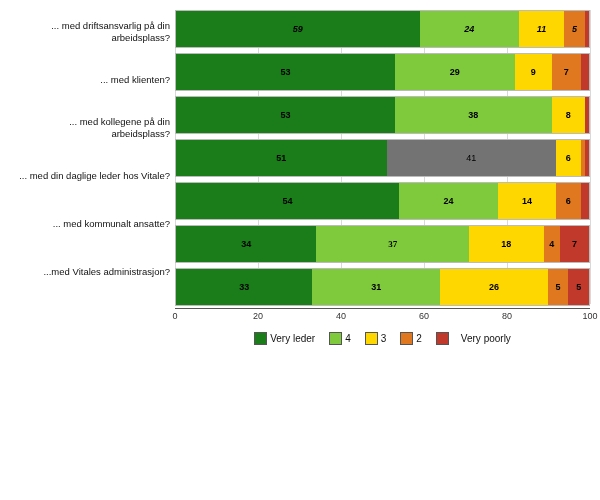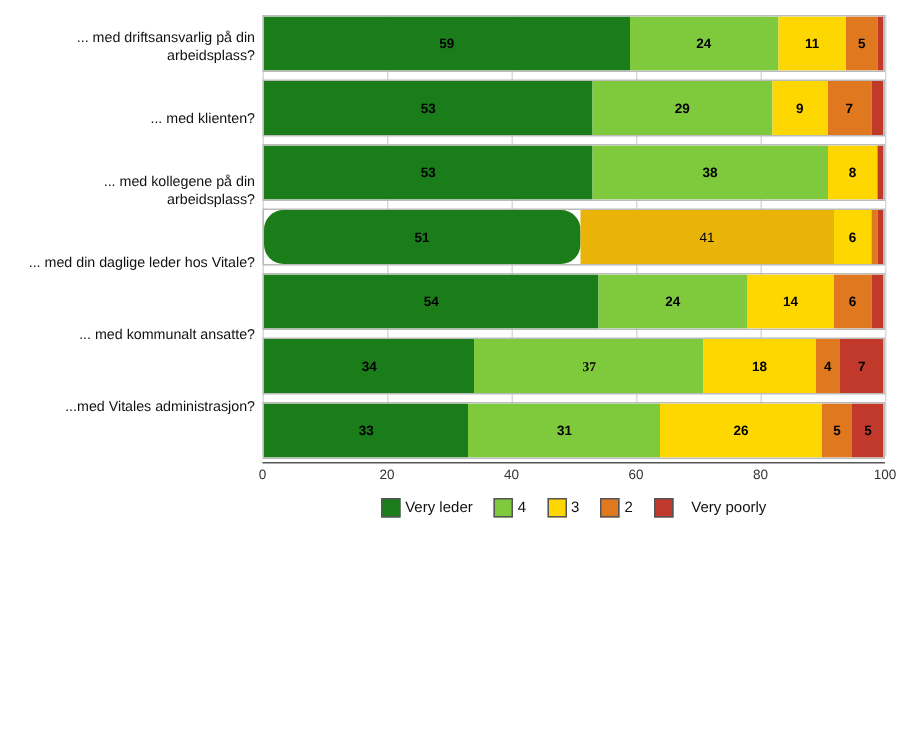--- a/index.html
+++ b/index.html
@@ -48,43 +48,43 @@
         <div style="position:absolute; top:0; left:0; right:0; bottom:20px; pointer-events:none; z-index:0;">
           <div class="vgrid" style="left:0%;"></div>
           <div class="vgrid" style="left:20%;"></div>
           <div class="vgrid" style="left:40%;"></div>
           <div class="vgrid" style="left:60%;"></div>
           <div class="vgrid" style="left:80%;"></div>
           <div class="vgrid" style="left:100%;"></div>
         </div>
 
         <div id="all-bars" style="display:flex; flex-direction:column; gap:5px; position:relative; z-index:1;">
-            <div style="height: 38px; display: flex; flex-direction: row; border: 1px solid rgb(187, 187, 187); overflow: hidden; position: relative;">
+            <div style="height: 38px; display: flex; flex-direction: row; border: 1px solid rgb(187, 187, 187); overflow: hidden; position: relative; font-style: italic;">
               <div style="width: 59%; height: 100%; background: rgb(26, 125, 26); display: flex; align-items: center; justify-content: center; font-size: 9px; font-weight: bold; color: rgb(0, 0, 0); overflow: hidden;">59</div>
               <div style="width: 24%; height: 100%; background: rgb(127, 201, 61); display: flex; align-items: center; justify-content: center; font-size: 9px; font-weight: bold; color: rgb(0, 0, 0); overflow: hidden;">24</div>
               <div style="width: 11%; height: 100%; background: rgb(255, 215, 0); display: flex; align-items: center; justify-content: center; font-size: 9px; font-weight: bold; color: rgb(0, 0, 0); overflow: hidden;">11</div>
               <div style="width: 5%; height: 100%; background: rgb(224, 120, 32); display: flex; align-items: center; justify-content: center; font-size: 9px; font-weight: bold; color: rgb(0, 0, 0); overflow: hidden;">5</div>
               <div style="width: 1%; height: 100%; background: rgb(192, 57, 43); display: flex; align-items: center; justify-content: center; font-size: 9px; font-weight: bold; color: rgb(0, 0, 0); overflow: hidden;"></div>
             </div>
             <div style="height: 38px; display: flex; flex-direction: row; border: 1px solid rgb(187, 187, 187); overflow: hidden; position: relative;">
               <div style="width: 53%; height: 100%; background: rgb(26, 125, 26); display: flex; align-items: center; justify-content: center; font-size: 9px; font-weight: bold; color: rgb(0, 0, 0); overflow: hidden;">53</div>
               <div style="width: 29%; height: 100%; background: rgb(127, 201, 61); display: flex; align-items: center; justify-content: center; font-size: 9px; font-weight: bold; color: rgb(0, 0, 0); overflow: hidden;">29</div>
               <div style="width: 9%; height: 100%; background: rgb(255, 215, 0); display: flex; align-items: center; justify-content: center; font-size: 9px; font-weight: bold; color: rgb(0, 0, 0); overflow: hidden;">9</div>
               <div style="width: 7%; height: 100%; background: rgb(224, 120, 32); display: flex; align-items: center; justify-content: center; font-size: 9px; font-weight: bold; color: rgb(0, 0, 0); overflow: hidden;">7</div>
               <div style="width: 2%; height: 100%; background: rgb(192, 57, 43); display: flex; align-items: center; justify-content: center; font-size: 9px; font-weight: bold; color: rgb(0, 0, 0); overflow: hidden;"></div>
             </div>
             <div style="height: 38px; display: flex; flex-direction: row; border: 1px solid rgb(187, 187, 187); overflow: hidden; position: relative;">
               <div style="width: 53%; height: 100%; background: rgb(26, 125, 26); display: flex; align-items: center; justify-content: center; font-size: 9px; font-weight: bold; color: rgb(0, 0, 0); overflow: hidden;">53</div>
               <div style="width: 38%; height: 100%; background: rgb(127, 201, 61); display: flex; align-items: center; justify-content: center; font-size: 9px; font-weight: bold; color: rgb(0, 0, 0); overflow: hidden;">38</div>
               <div style="width: 8%; height: 100%; background: rgb(255, 215, 0); display: flex; align-items: center; justify-content: center; font-size: 9px; font-weight: bold; color: rgb(0, 0, 0); overflow: hidden;">8</div>
               <div style="width: 1%; height: 100%; background: rgb(192, 57, 43); display: flex; align-items: center; justify-content: center; font-size: 9px; font-weight: bold; color: rgb(0, 0, 0); overflow: hidden;"></div>
             </div>
             <div style="height: 38px; display: flex; flex-direction: row; border: 1px solid rgb(187, 187, 187); overflow: hidden; position: relative;">
-              <div style="width: 51%; height: 100%; background: rgb(26, 125, 26); display: flex; align-items: center; justify-content: center; font-size: 9px; font-weight: bold; color: rgb(0, 0, 0); overflow: hidden; border-radius: 13px;">51</div>
-              <div style="width: 41%; height: 100%; background: #eab308; display: flex; align-items: center; justify-content: center; font-size: 9px; font-weight: normal; color: rgb(0, 0, 0); overflow: hidden;">41</div>
+              <div style="width: 51%; height: 100%; background: rgb(26, 125, 26); display: flex; align-items: center; justify-content: center; font-size: 9px; font-weight: bold; color: rgb(0, 0, 0); overflow: hidden;">51</div>
+              <div style="width: 41%; height: 100%; background: #737373; display: flex; align-items: center; justify-content: center; font-size: 9px; font-weight: normal; color: rgb(0, 0, 0); overflow: hidden;">41</div>
               <div style="width: 6%; height: 100%; background: rgb(255, 215, 0); display: flex; align-items: center; justify-content: center; font-size: 9px; font-weight: bold; color: rgb(0, 0, 0); overflow: hidden;">6</div>
               <div style="width: 1%; height: 100%; background: rgb(224, 120, 32); display: flex; align-items: center; justify-content: center; font-size: 9px; font-weight: bold; color: rgb(0, 0, 0); overflow: hidden;"></div>
               <div style="width: 1%; height: 100%; background: rgb(192, 57, 43); display: flex; align-items: center; justify-content: center; font-size: 9px; font-weight: bold; color: rgb(0, 0, 0); overflow: hidden;"></div>
             </div>
             <div style="height: 38px; display: flex; flex-direction: row; border: 1px solid rgb(187, 187, 187); overflow: hidden; position: relative;">
               <div style="width: 54%; height: 100%; background: rgb(26, 125, 26); display: flex; align-items: center; justify-content: center; font-size: 9px; font-weight: bold; color: rgb(0, 0, 0); overflow: hidden;">54</div>
               <div style="width: 24%; height: 100%; background: rgb(127, 201, 61); display: flex; align-items: center; justify-content: center; font-size: 9px; font-weight: bold; color: rgb(0, 0, 0); overflow: hidden;">24</div>
               <div style="width: 14%; height: 100%; background: rgb(255, 215, 0); display: flex; align-items: center; justify-content: center; font-size: 9px; font-weight: bold; color: rgb(0, 0, 0); overflow: hidden;">14</div>
               <div style="width: 6%; height: 100%; background: rgb(224, 120, 32); display: flex; align-items: center; justify-content: center; font-size: 9px; font-weight: bold; color: rgb(0, 0, 0); overflow: hidden;">6</div>
               <div style="width: 2%; height: 100%; background: rgb(192, 57, 43); display: flex; align-items: center; justify-content: center; font-size: 9px; font-weight: bold; color: rgb(0, 0, 0); overflow: hidden;"></div>

